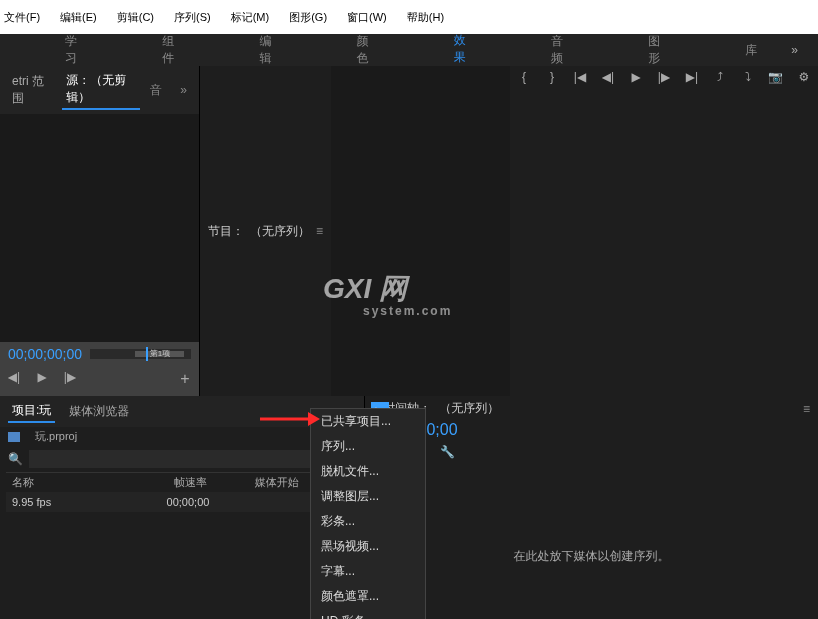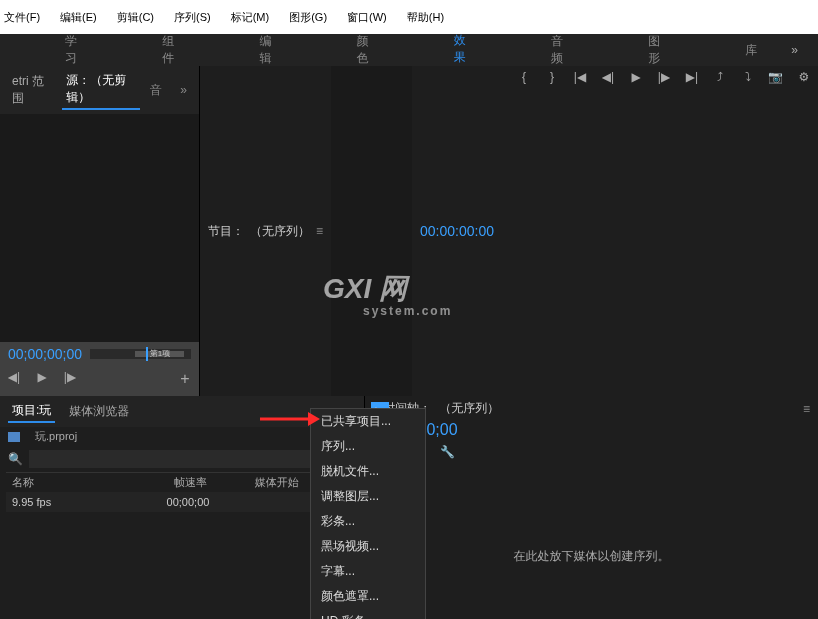--- a/index.html
+++ b/index.html
@@ -176,24 +176,20 @@
     </div>
   </div>
 
   <div class="program-panel">
     <div class="program-title">
       <span>节目：</span>
       <span>（无序列）</span>
       <span class="gear">≡</span>
     </div>
     <div class="monitor-body"></div>
-    <div class="timecode">
-      <span>00:00:00:00</span>
-      <div class="tc-track"></div>
-    </div>
     <div class="player-controls">
       <span class="ctl">{</span>
       <span class="ctl">}</span>
       <span class="ctl">|◀</span>
       <span class="ctl">◀|</span>
       <span class="ctl">▶</span>
       <span class="ctl">|▶</span>
       <span class="ctl">▶|</span>
       <span class="ctl">⤴</span>
       <span class="ctl">⤵</span>

